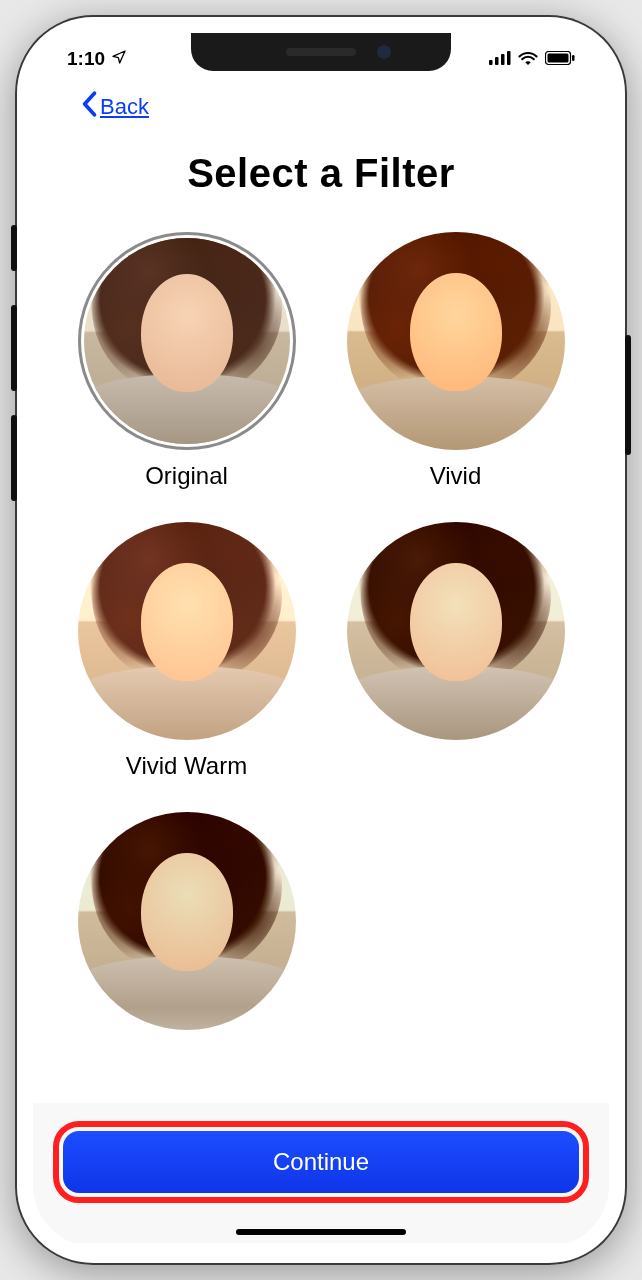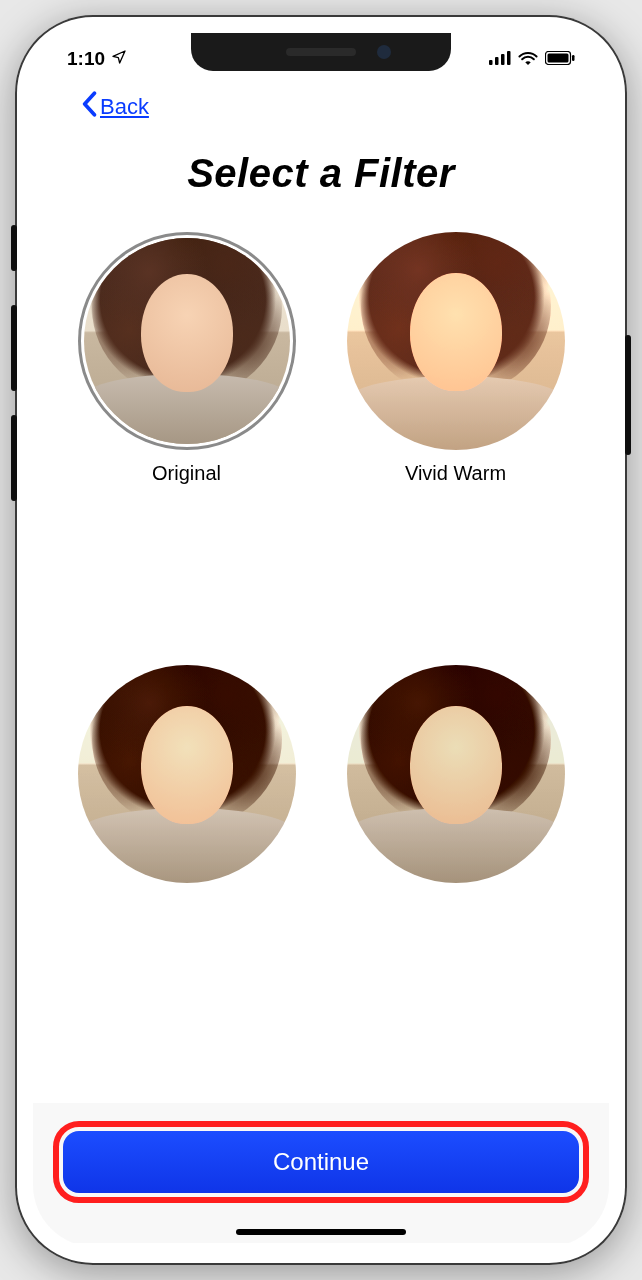--- a/index.html
+++ b/index.html
@@ -60,21 +60,21 @@
     .nav-bar {
       padding: 6px 20px 0 16px;
       display:flex; align-items:center;margin-left:31px;
     }
     .back-btn { display:flex; align-items:center; gap:2px; color:#0a3cff; font-size:22px; cursor:pointer; }
     .back-label { text-decoration: underline; }
 
     
     .page-title {
       text-align:center; font-size:40px; font-weight:800; letter-spacing:.5px;
-      margin-top: 28px; margin-bottom: 36px; color:#000;font-style:italic;
+      margin-top: 28px; margin-bottom: 36px; color:#000;
     }
 
     
     .grid {
       padding: 0 32px;
       display:grid; grid-template-columns: 1fr 1fr; gap: 30px 26px;
       height: 800px; overflow: hidden;
     }
     .filter-item { display:flex; flex-direction:column; align-items:center; gap:12px; cursor:pointer; }
     .avatar {
@@ -113,21 +113,21 @@
     }
     .shirt {
       position:absolute; left:0; right:0; bottom:0; height:34%;
       background: linear-gradient(180deg,#c7bbae,#a69784);
       border-top-left-radius: 60% 40%; border-top-right-radius: 60% 40%;
     }
     .filter-vivid { filter: saturate(1.7) contrast(1.08); }
     .filter-vivid-warm { filter: saturate(1.7) sepia(.18) hue-rotate(-6deg) brightness(1.05); }
     .filter-vivid-cool { filter: saturate(1.65) hue-rotate(8deg) brightness(1.02); }
 
-    .filter-label { font-size:20px; color:#000; font-weight:400;text-align:right; }
+    .filter-label { font-size:24px; color:#000; font-weight:400;text-align:right; }
 
     
     .fade {
       position:absolute; left:0; right:0; bottom:120px; height:120px;
       background: linear-gradient(180deg, rgba(255,255,255,0), #fff 65%);
       pointer-events:none;
     }
 
     
     .bottom-bar {
@@ -222,20 +222,33 @@
                 <div class="hair"></div>
                 <div class="neck"></div>
                 <div class="shirt"></div>
                 <div class="face"></div>
               </div>
             </div>
         </div>
         <div class="filter-label">Original</div>
       </div>
 
+      <div class="filter-item">
+        <div class="avatar">
+          <div class="avatar-inner filter-vivid">
+              <div class="avatar-art">
+                <div class="hair"></div>
+                <div class="neck"></div>
+                <div class="shirt"></div>
+                <div class="face"></div>
+              </div>
+            </div>
+        </div>
+        <div class="filter-label">Vivid</div>
+      </div>
 
       <div class="filter-item">
         <div class="avatar">
           <div class="avatar-inner filter-vivid-warm">
               <div class="avatar-art">
                 <div class="hair"></div>
                 <div class="neck"></div>
                 <div class="shirt"></div>
                 <div class="face"></div>
               </div>

